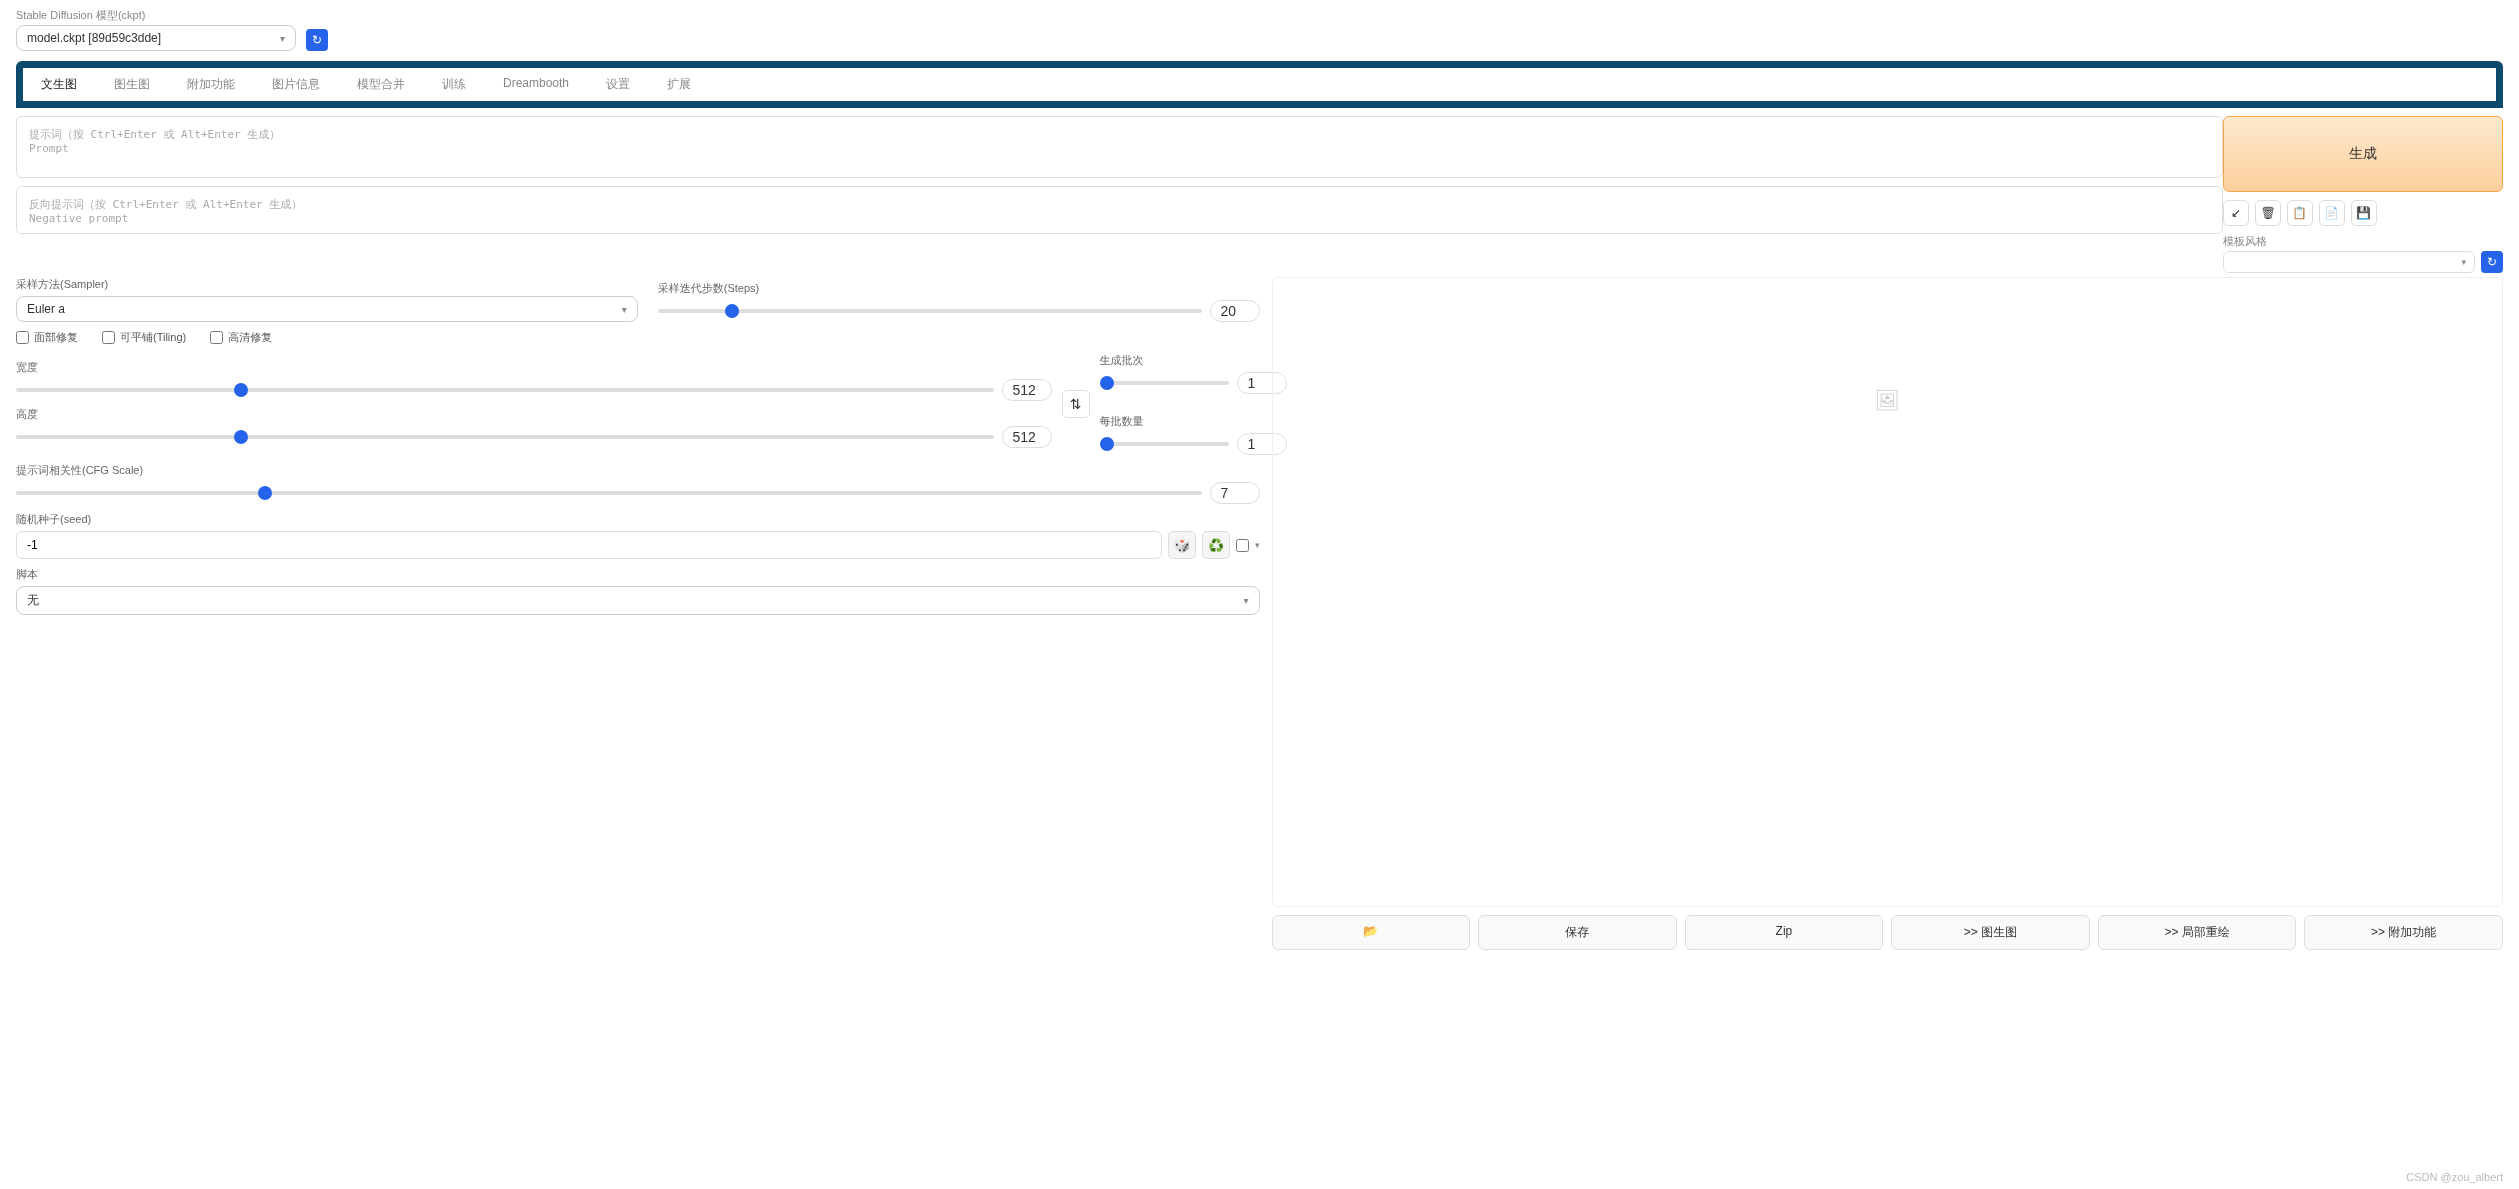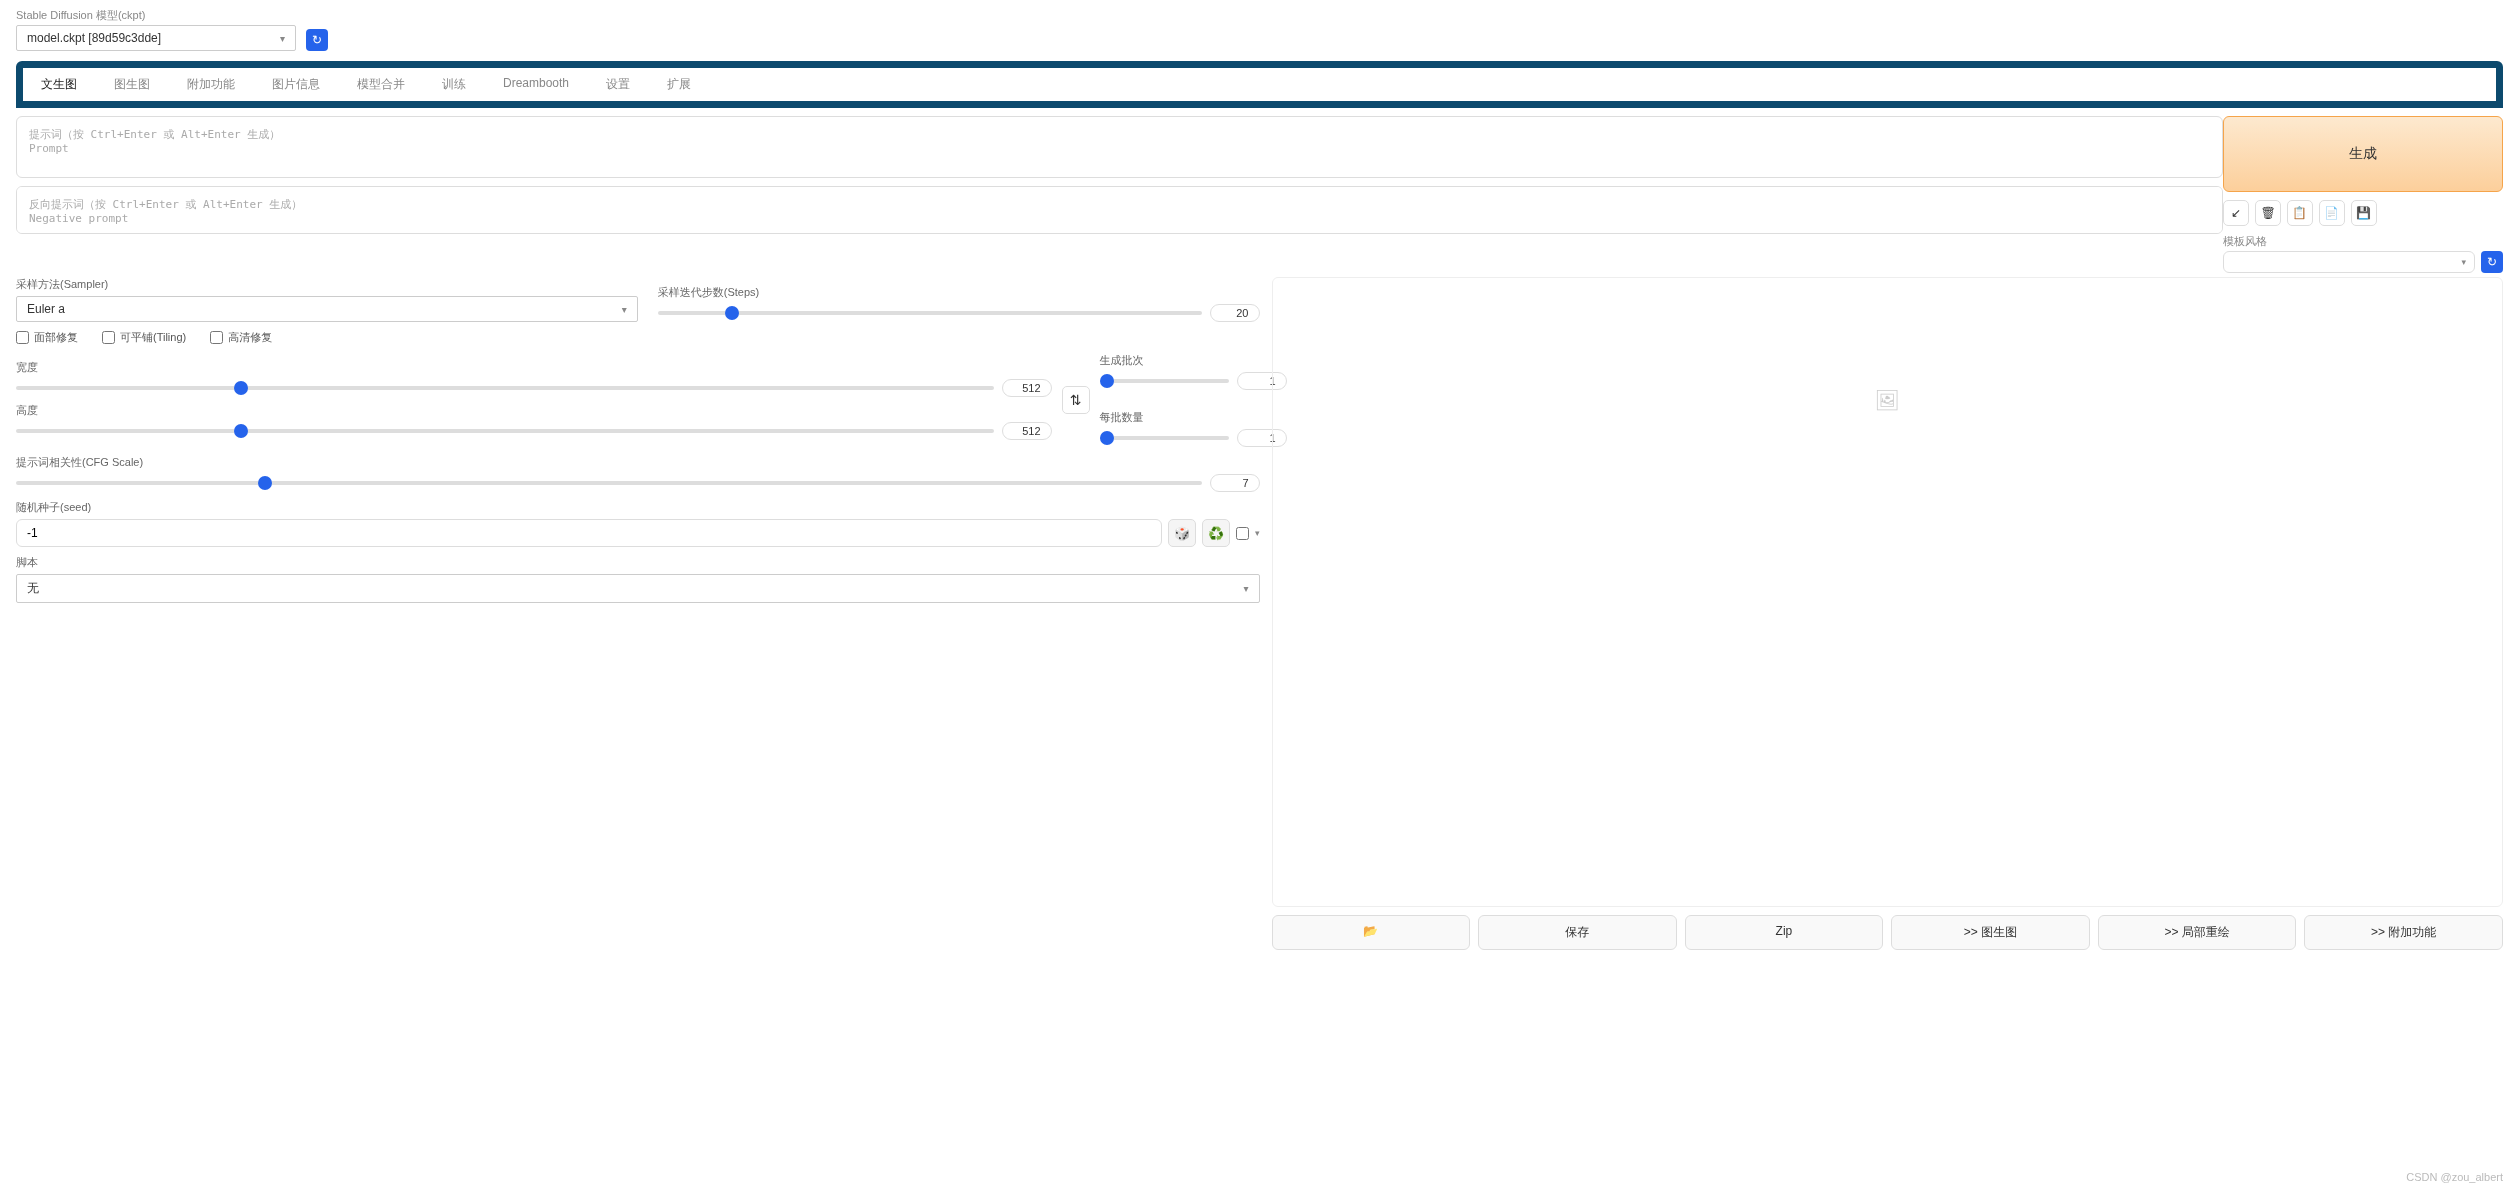--- a/index.html
+++ b/index.html
@@ -1,41 +1,41 @@
 <!DOCTYPE html>
 <html><head>
 <meta charset="utf-8">
 <style>
 * { box-sizing: border-box; margin: 0; padding: 0; }
 body { font-family: -apple-system, BlinkMacSystemFont, "Segoe UI", sans-serif; font-size: 12px; color: #333; background: #fff; padding: 8px 16px; }
 .top-row { display: flex; align-items: flex-end; gap: 10px; margin-bottom: 10px; }
 .field-group { display: flex; flex-direction: column; gap: 2px; }
 .field-label { font-size: 11px; color: #888; }
-.select-box { border: 1px solid #ccc; border-radius: 2px; padding: 5px 10px; font-size: 12px; background: #fff; min-width: 280px; display: flex; justify-content: space-between; align-items: center; cursor: pointer; }
+.select-box { border: 1px solid #ccc; border-radius: 8px; padding: 5px 10px; font-size: 12px; background: #fff; min-width: 280px; display: flex; justify-content: space-between; align-items: center; cursor: pointer; }
 .select-box .chev { color: #888; font-size: 10px; }
 .icon-btn-blue { background: #2563eb; color: #fff; width: 22px; height: 22px; border-radius: 4px; display: flex; align-items: center; justify-content: center; cursor: pointer; font-size: 12px; }
 .tabs { display: flex; border: 7px solid #0c4a6e; border-radius: 6px 6px 0 0; overflow: hidden; }
 .tab { padding: 8px 18px; font-size: 12px; color: #888; cursor: pointer; border-right: 1px solid transparent; }
 .tab.active { color: #222; font-weight: 500; background: #fff; border-bottom: 1px solid #fff; margin-bottom: -1px; }
 .main-split { display: flex; margin-top: 0; }
 .left-col { flex: 1; display: flex; flex-direction: column; gap: 8px; }
 .right-col { width: 280px; display: flex; flex-direction: column; gap: 8px; }
 .prompt-box { border: 1px solid #ddd; border-radius: 6px; padding: 10px 12px; min-height: 62px; width: 100%; background: #fff; font-size: 11px; color: #aaa; resize: none; }
 .prompt-box::placeholder { color: #aaa; white-space: pre-line; }
 .generate-btn { background: linear-gradient(#fde9cf, #fccf9b); border: 1px solid #f5a44a; color: #333; font-size: 14px; border-radius: 6px; height: 76px; width: 100%; cursor: pointer; }
 .tool-row { display: flex; gap: 6px; }
 .tool-btn { border: 1px solid #ddd; border-radius: 5px; width: 26px; height: 26px; display: flex; align-items: center; justify-content: center; cursor: pointer; font-size: 12px; background: #fff; }
 .controls-left { flex: 0 0 50%; }
 .ctrl-row { display: flex; gap: 20px; margin-bottom: 8px; align-items: flex-end; }
 .ctrl-col { flex: 1; }
 .ctrl-label { font-size: 11px; color: #666; margin-bottom: 4px; display: block; }
 .slider-wrap { display: flex; align-items: center; gap: 8px; }
 input[type=range] { flex: 1; -webkit-appearance: none; height: 4px; background: #ddd; border-radius: 2px; outline: none; }
 input[type=range]::-webkit-slider-thumb { -webkit-appearance: none; width: 14px; height: 14px; background: #2563eb; border-radius: 50%; cursor: pointer; }
-.num-pill { border: 1px solid #ddd; border-radius: 12px; padding: 2px 10px; font-size: 11px; min-width: 50px; text-align: right; background: #fff; }
+.num-pill { border: 1px solid #ddd; border-radius: 12px; padding: 2px 10px; font-size: 14px; min-width: 50px; text-align: left; background: #fff; }
 .check-row { display: flex; gap: 24px; margin: 8px 0; }
 .check-item { display: flex; align-items: center; gap: 5px; font-size: 11px; color: #555; }
 .check-item input { cursor: pointer; }
 .dim-group { display: flex; gap: 10px; align-items: center; }
 .dim-left { flex: 1; }
 .swap-btn { border: 1px solid #ddd; border-radius: 5px; width: 28px; height: 28px; display: flex; align-items: center; justify-content: center; cursor: pointer; font-size: 14px; }
 .seed-row { display: flex; gap: 6px; align-items: center; }
 .seed-input { flex: 1; border: 1px solid #ddd; border-radius: 6px; padding: 6px 10px; font-size: 12px; }
 .small-btn { border: 1px solid #ddd; border-radius: 5px; width: 28px; height: 28px; display: flex; align-items: center; justify-content: center; cursor: pointer; background: #f5f5f5; font-size: 13px; }
 .bottom-split { display: flex; gap: 12px; margin-top: 4px; }

